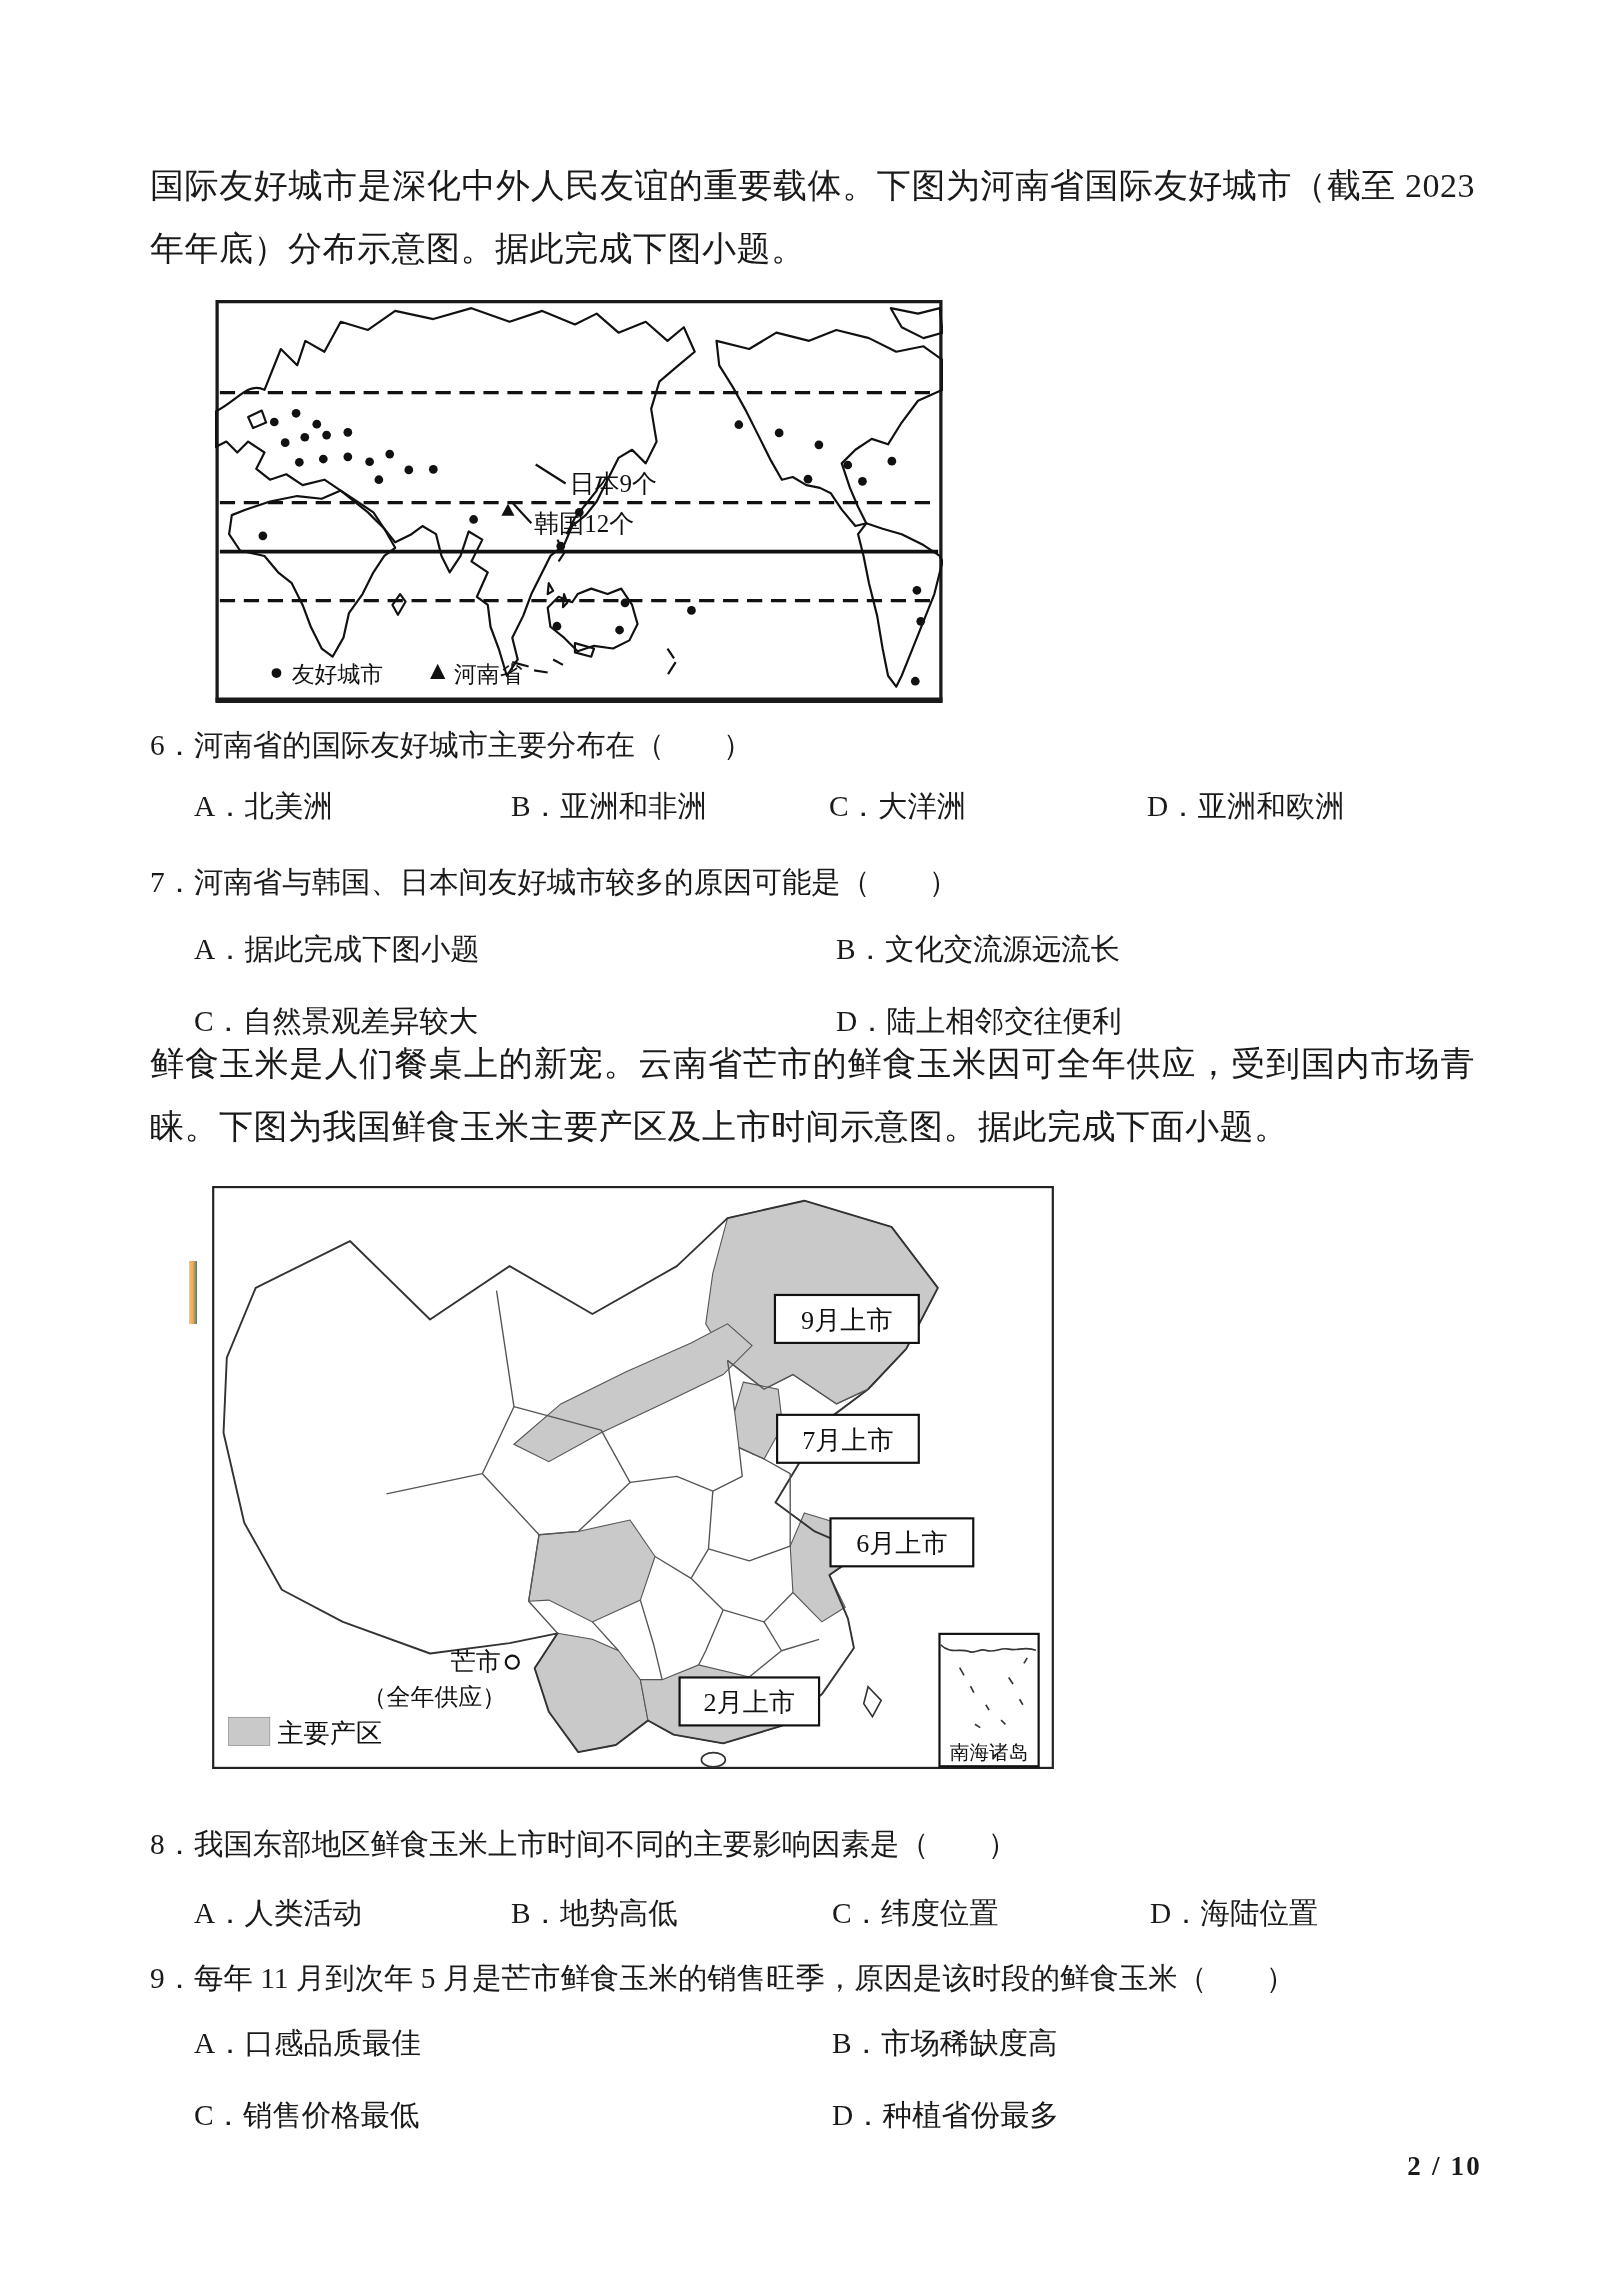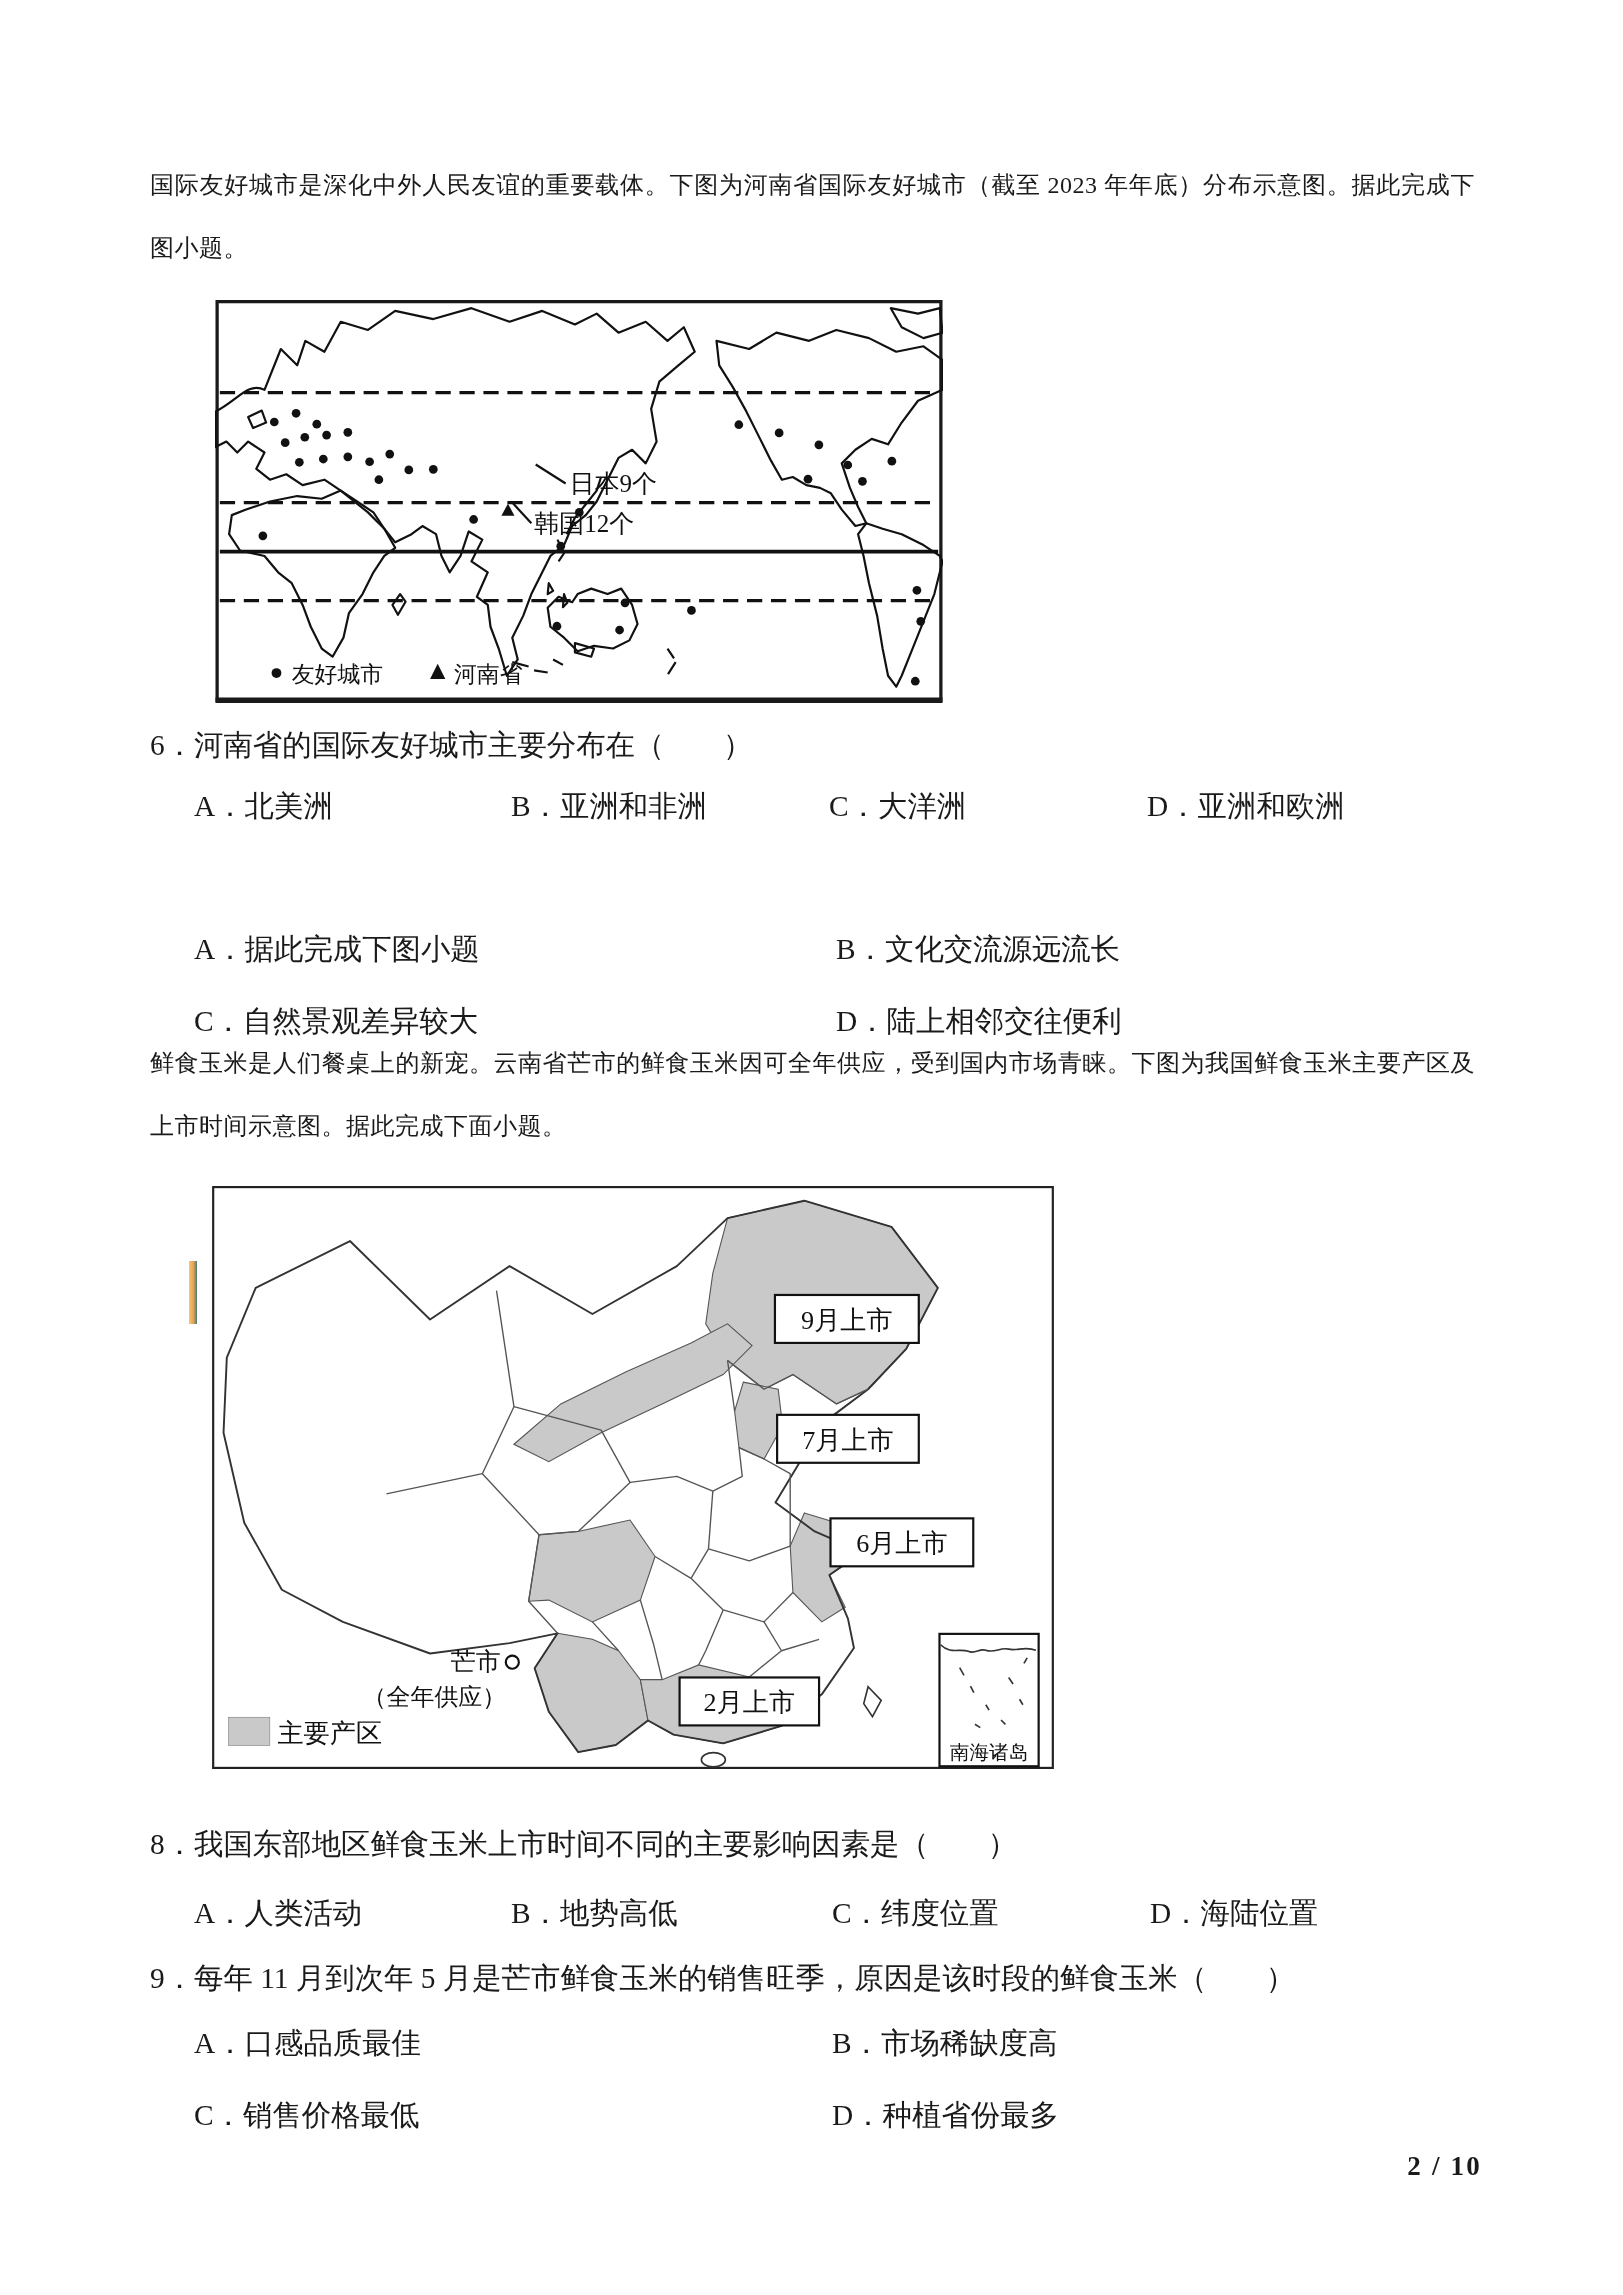--- a/index.html
+++ b/index.html
@@ -6,21 +6,21 @@
   .page{
     position:relative;
     width:1623px;height:2295px;
     background:#ffffff;
     font-family:"Liberation Serif","DejaVu Serif",serif;
     color:#1a1a1a;
     overflow:hidden;
   }
   .para{
     position:absolute;left:150px;width:1325px;
-    font-size:24px;line-height:63px;
+    font-size:34px;line-height:63px;
     text-align:justify;letter-spacing:0.5px;
   }
   .stem{
     position:absolute;left:150px;
     font-size:29.4px;white-space:nowrap;
   }
   .optrow{position:absolute;left:0;width:1623px;height:44px;}
   .opt{
     position:absolute;font-size:29.4px;white-space:nowrap;
   }
@@ -125,20 +125,21 @@
   </div>
 
   <div class="stem" style="top:726px;">6．河南省的国际友好城市主要分布在（　　）</div>
   <div class="optrow" style="top:787px;">
     <span class="opt" style="left:194px;">A．北美洲</span>
     <span class="opt" style="left:511px;">B．亚洲和非洲</span>
     <span class="opt" style="left:829px;">C．大洋洲</span>
     <span class="opt" style="left:1147px;">D．亚洲和欧洲</span>
   </div>
 
+  <div class="stem" style="top:863px;">7．河南省与韩国、日本间友好城市较多的原因可能是（　　）</div>
   <div class="optrow" style="top:930px;">
     <span class="opt" style="left:194px;">A．据此完成下图小题</span>
     <span class="opt" style="left:836px;">B．文化交流源远流长</span>
   </div>
   <div class="optrow" style="top:1002px;">
     <span class="opt" style="left:194px;">C．自然景观差异较大</span>
     <span class="opt" style="left:836px;">D．陆上相邻交往便利</span>
   </div>
 
   <div class="para" style="top:1032px;">鲜食玉米是人们餐桌上的新宠。云南省芒市的鲜食玉米因可全年供应，受到国内市场青睐。下图为我国鲜食玉米主要产区及上市时间示意图。据此完成下面小题。</div>

